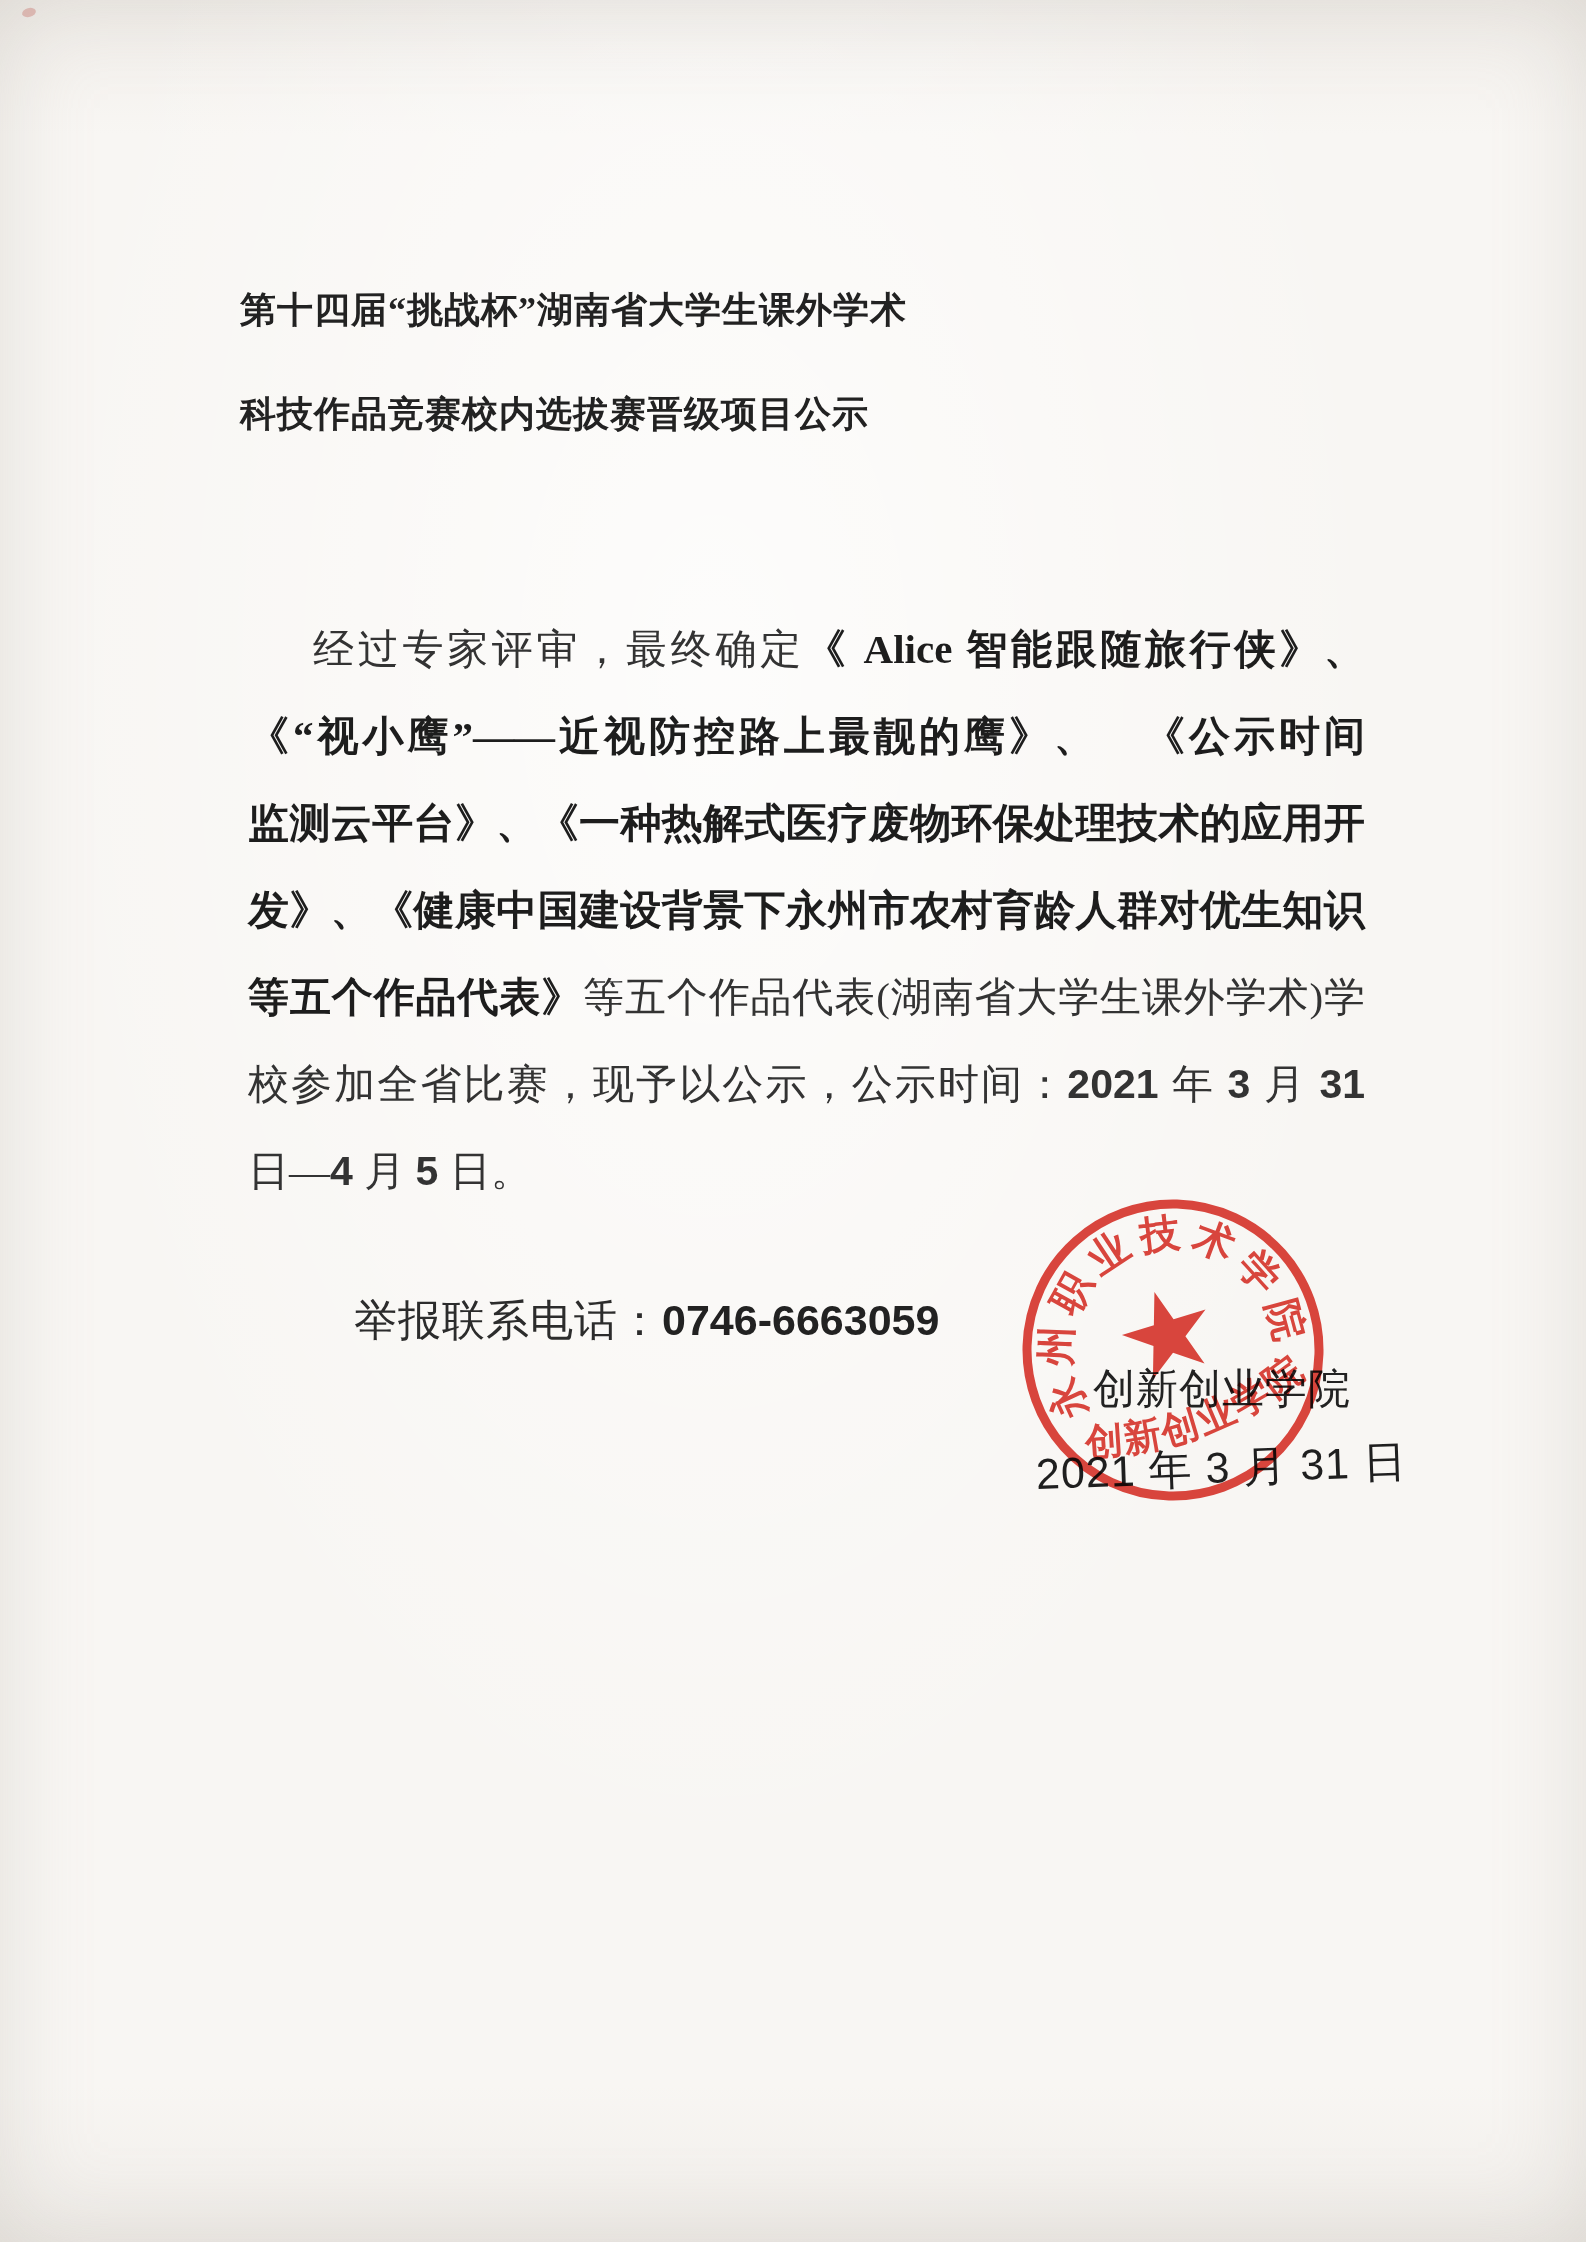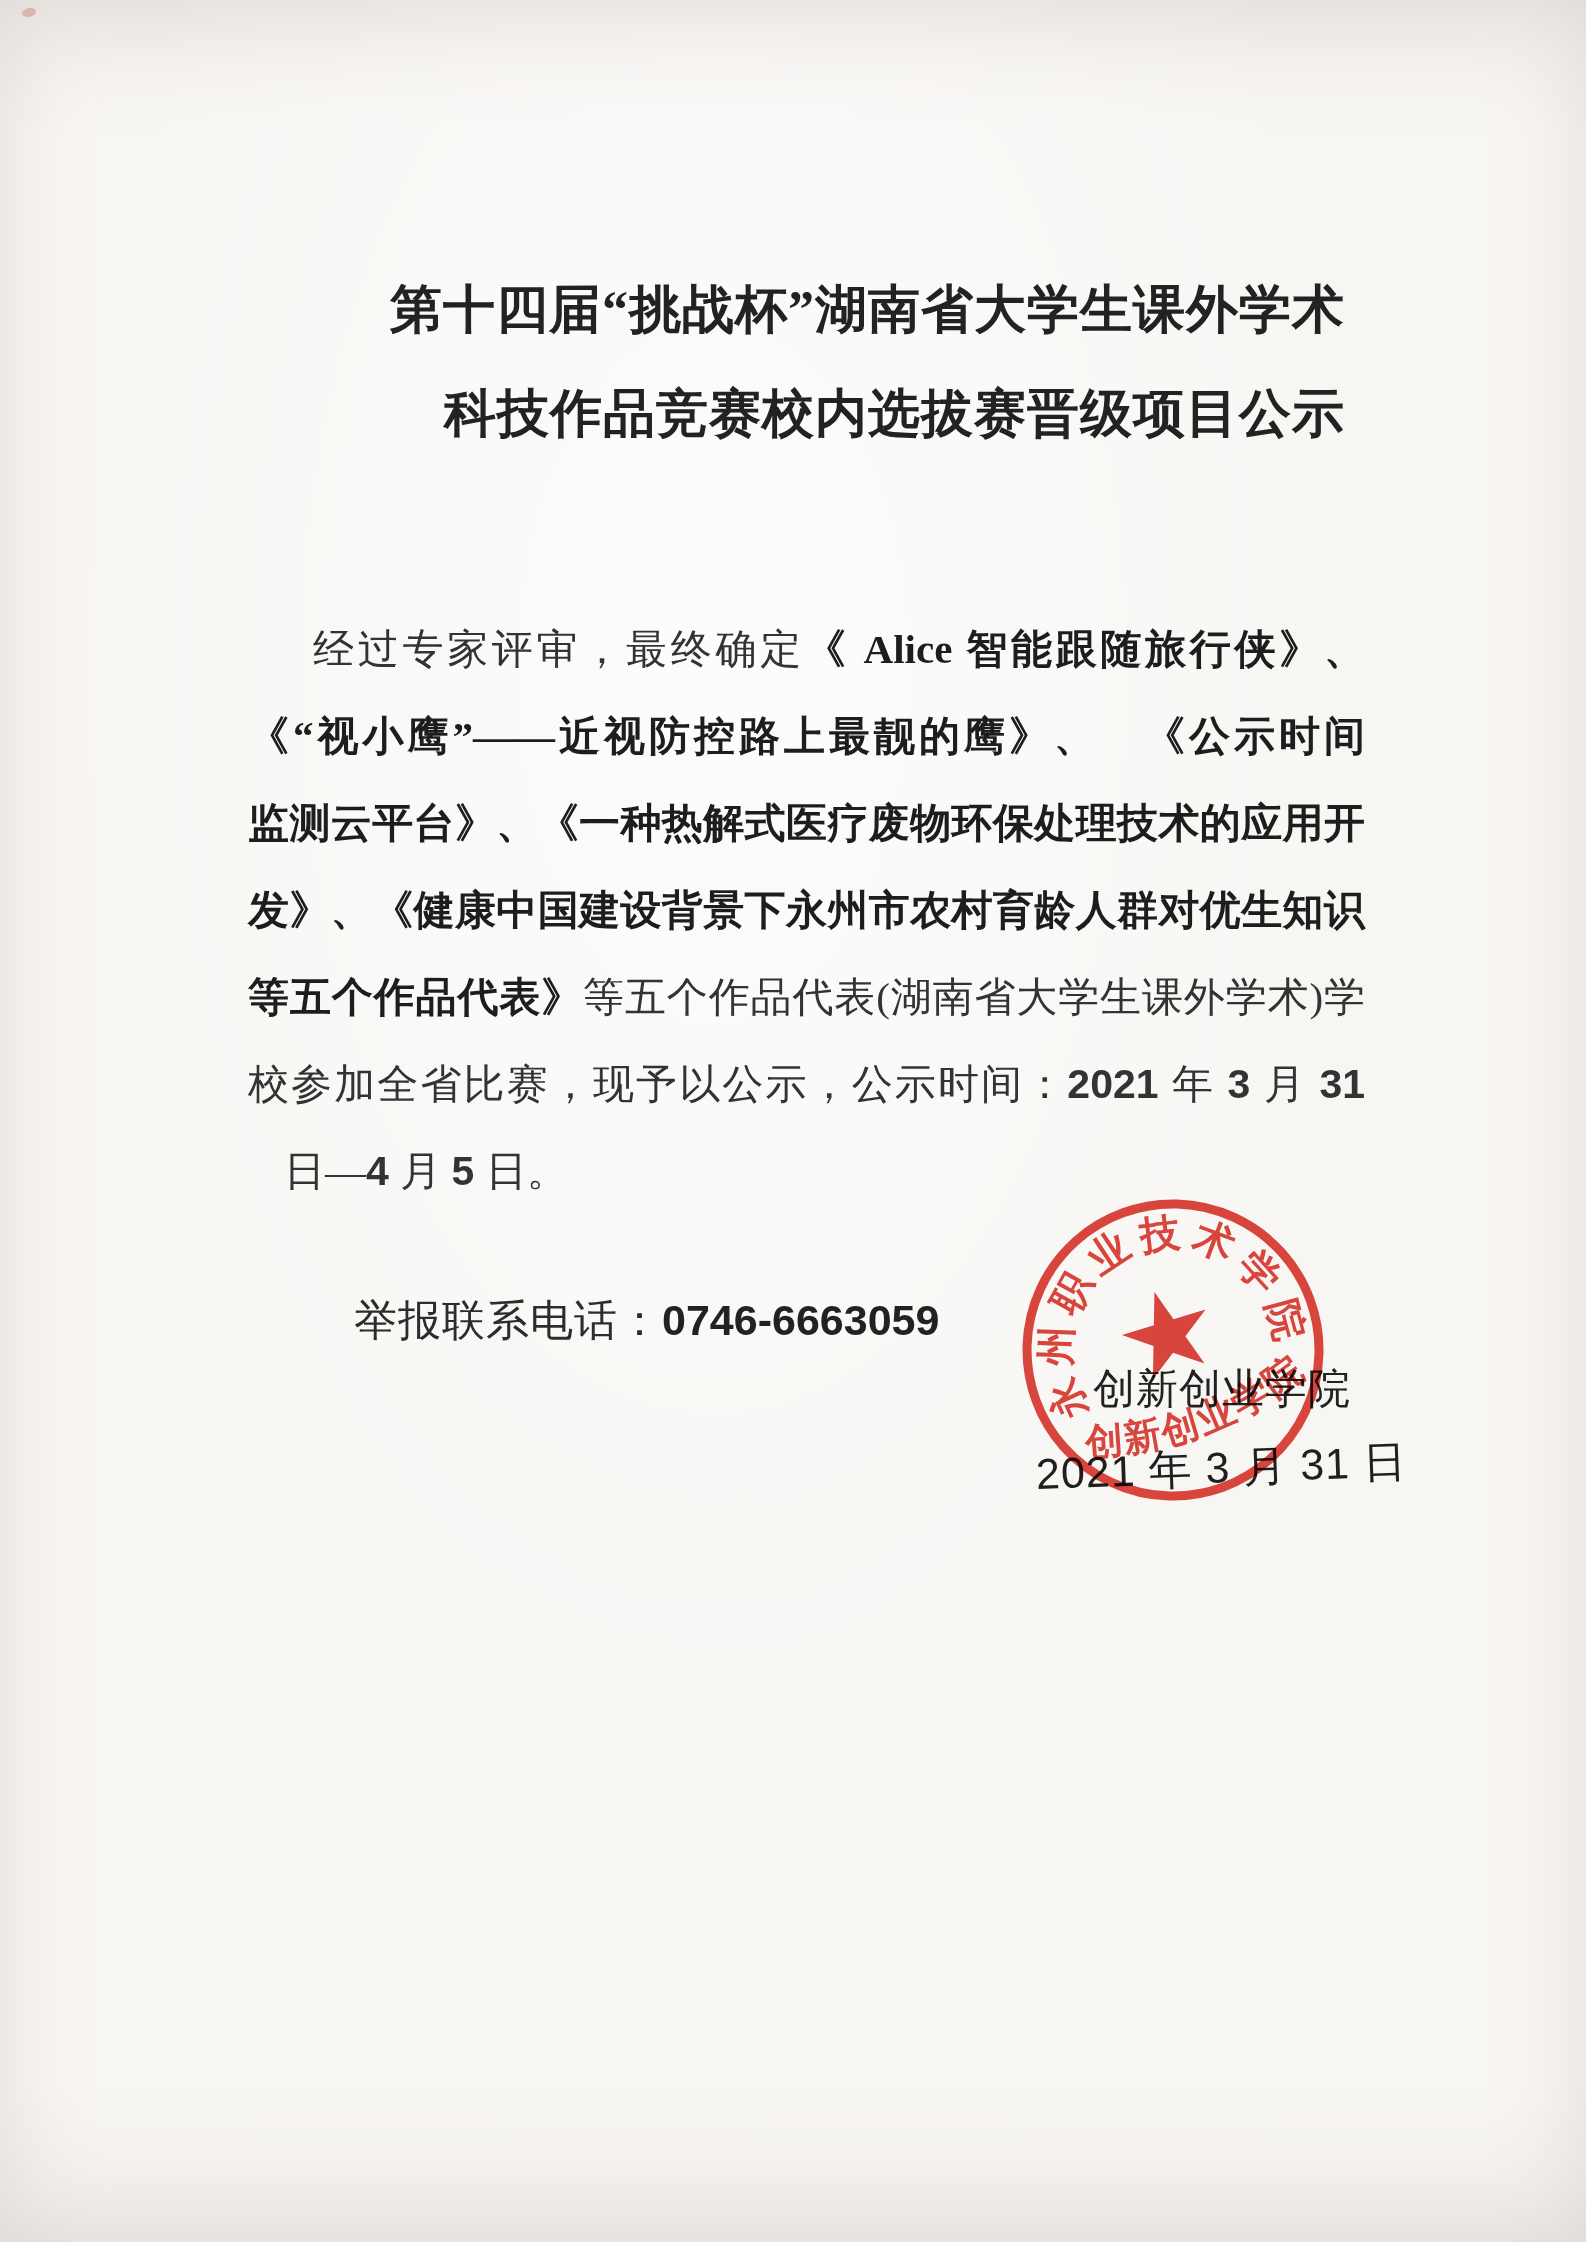--- a/index.html
+++ b/index.html
@@ -13,39 +13,39 @@
       linear-gradient(180deg,#f1eeea 0%,#f8f6f3 6%,#f8f6f3 93%,#f0ede9 100%);
     box-shadow: inset 0 0 90px rgba(175,170,160,.30);
     font-family:"Liberation Serif","DejaVu Serif",serif;
     color:#2e2e2e;
   }
   .speck{
     position:absolute;left:22px;top:8px;width:14px;height:9px;border-radius:50%;
     background:rgba(190,80,70,.30);transform:rotate(-15deg);
   }
   .title{
-    position:absolute;left:228px;width:1117px;
-    text-align:right;font-weight:bold;font-size:52px;line-height:60px;
+    position:absolute;left:240px;width:1117px;
+    text-align:left;font-weight:bold;font-size:36px;line-height:60px;
     color:#222;letter-spacing:1px;
   }
   .title.l1{top:280px;}
   .title.l2{top:368px;margin-top:16px;}
   .body-block{
     position:absolute;left:248px;top:606px;width:1117px;
     font-size:41px;color:#333;
   }
   .bline{
     height:87px;line-height:87px;
     text-align:justify;text-align-last:justify;
     -moz-text-align-last:justify;
     text-justify:inter-character;
     overflow:visible;
   }
   .bline.indent{text-indent:65px;}
-  .bline.last{text-align-last:left;margin-left:36px;}
+  .bline.last{text-align-last:left;}
   .bold{font-weight:bold;color:#1d1d1d;margin-top:21px;}
   .num{font-family:"Liberation Sans","DejaVu Sans",sans-serif;font-weight:bold;}
   .contact{
     position:absolute;left:354px;top:1295px;
     font-size:43px;line-height:50px;color:#2c2c2c;letter-spacing:1px;
   }
   .contact .num{font-weight:bold;color:#222;letter-spacing:0;}
   .signature{
     position:absolute;left:1093px;top:1363px;
     font-size:42px;line-height:53px;color:#222;letter-spacing:1px;

